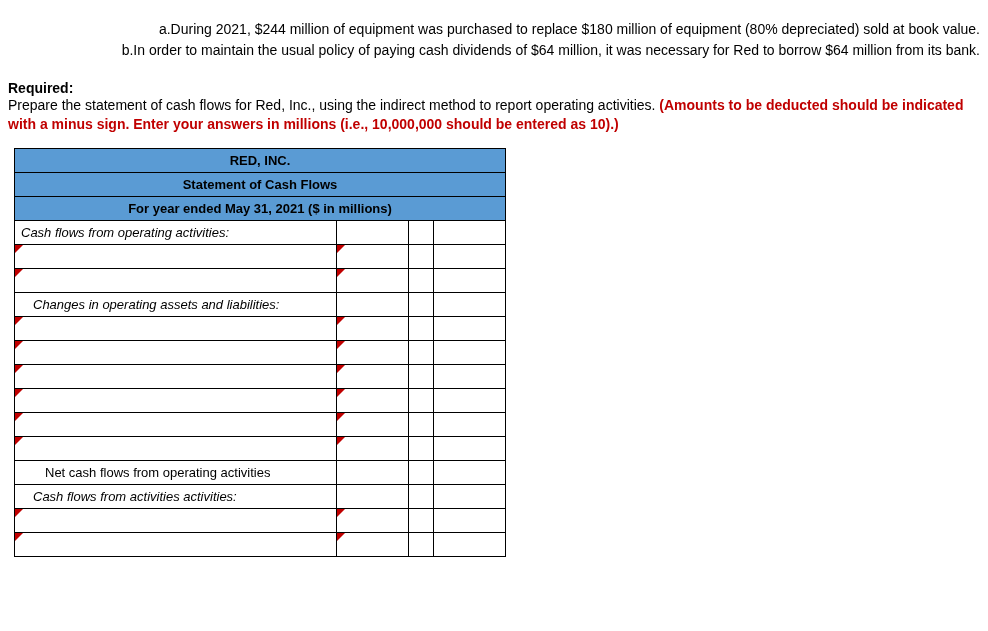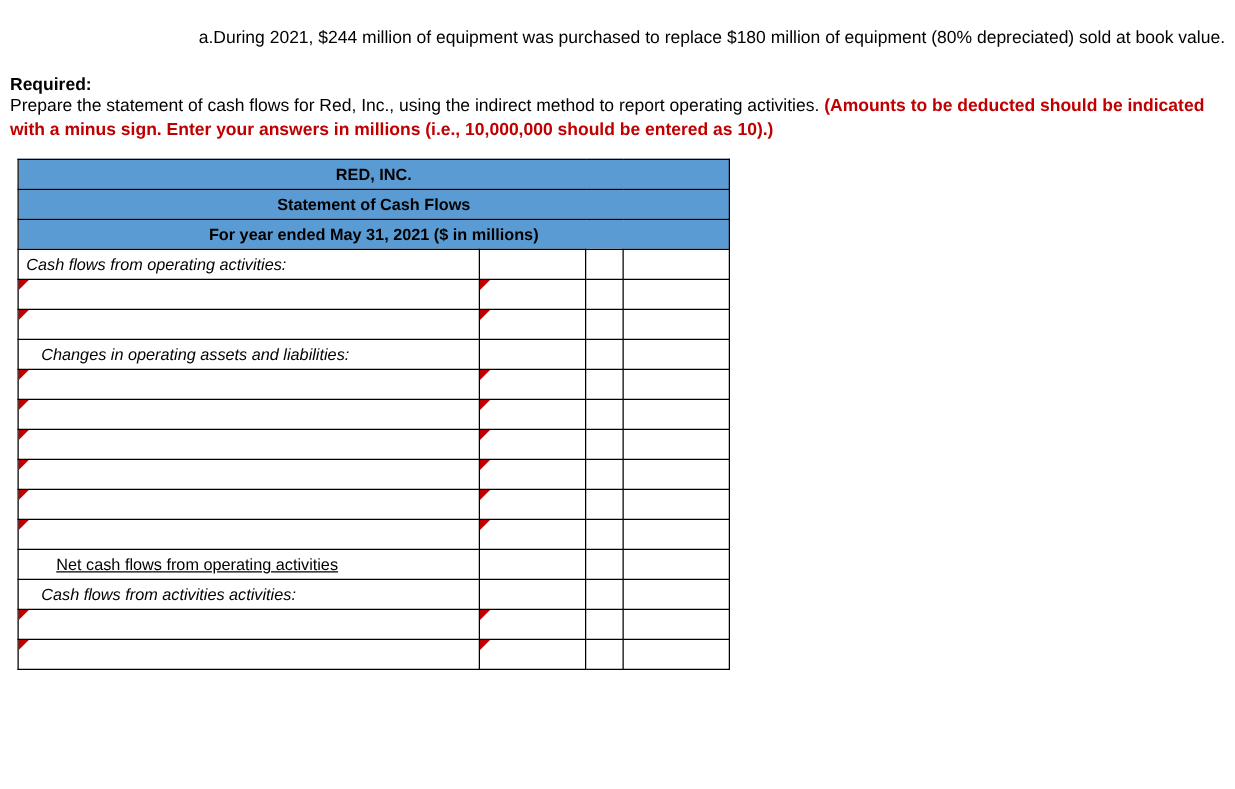--- a/index.html
+++ b/index.html
@@ -16,42 +16,42 @@
   .intro li .marker { display: inline-block; width: 18px; }
   .intro li .body { display: inline; }
 
   .required-block { margin-bottom: 14px; margin-top: 12px; }
   .required-label { font-weight: bold; }
   .required-text { line-height: 1.35; }
   .red-bold { color: #c00000; font-weight: bold; }
 
   .sheet {
     border-collapse: collapse;
-    width: 570px;
+    width: 492px;
     margin-left: 6px;
   }
   .sheet td {
     border: 1px solid #000;
     height: 24px;
     vertical-align: middle;
     font-size: 13px;
   }
   .hdr {
     background: #5a9bd4;
     text-align: center;
     font-weight: bold;
     color: #000;
     font-size: 13px;
   }
   .label-col { width: 370px; padding: 2px 6px; }
   .val-col { width: 85px; padding: 2px 4px; }
   .gap-col { width: 30px; background: #fff; }
   .italic { font-style: italic; }
   .indent1 { padding-left: 18px; margin-left: 16px; }
-  .indent2 { padding-left: 30px; text-decoration: underline; }
+  .indent2 { padding-left: 30px; }
 
   .dd-cell { position: relative; padding: 0; }
   .dd-cell .dd-inner {
     position: absolute; top: 0; left: 0; right: 0; bottom: 0;
     display: flex; align-items: center; padding-left: 6px;
   }
   .dd-tri {
     position: absolute;
     top: 0; left: 0;
     width: 0; height: 0;
@@ -62,20 +62,23 @@
   .num-inner { position:absolute; top:0; left:0; right:0; bottom:0; display:flex; align-items:center; justify-content:flex-end; padding-right:4px;}
 </style>
 </head>
 <body>
 
 <div class="intro">
   <ol>
     <li>
       <span class="marker">a.</span><span class="body">During 2021, $244 million of equipment was purchased to replace $180 million of equipment (80% depreciated) sold at book value.</span>
     </li>
+    <li>
+      <span class="marker">b.</span><span class="body">In order to maintain the usual policy of paying cash dividends of $64 million, it was necessary for Red to borrow $64 million from its bank.</span>
+    </li>
   </ol>
 </div>
 
 <div class="required-block">
   <div class="required-label">Required:</div>
   <div class="required-text">
     <span>Prepare the statement of cash flows for Red, Inc., using the indirect method to report operating activities. </span><span class="red-bold">(Amounts to be deducted should be indicated with a minus sign. Enter your answers in millions (i.e., 10,000,000 should be entered as 10).)</span>
   </div>
 </div>
 

